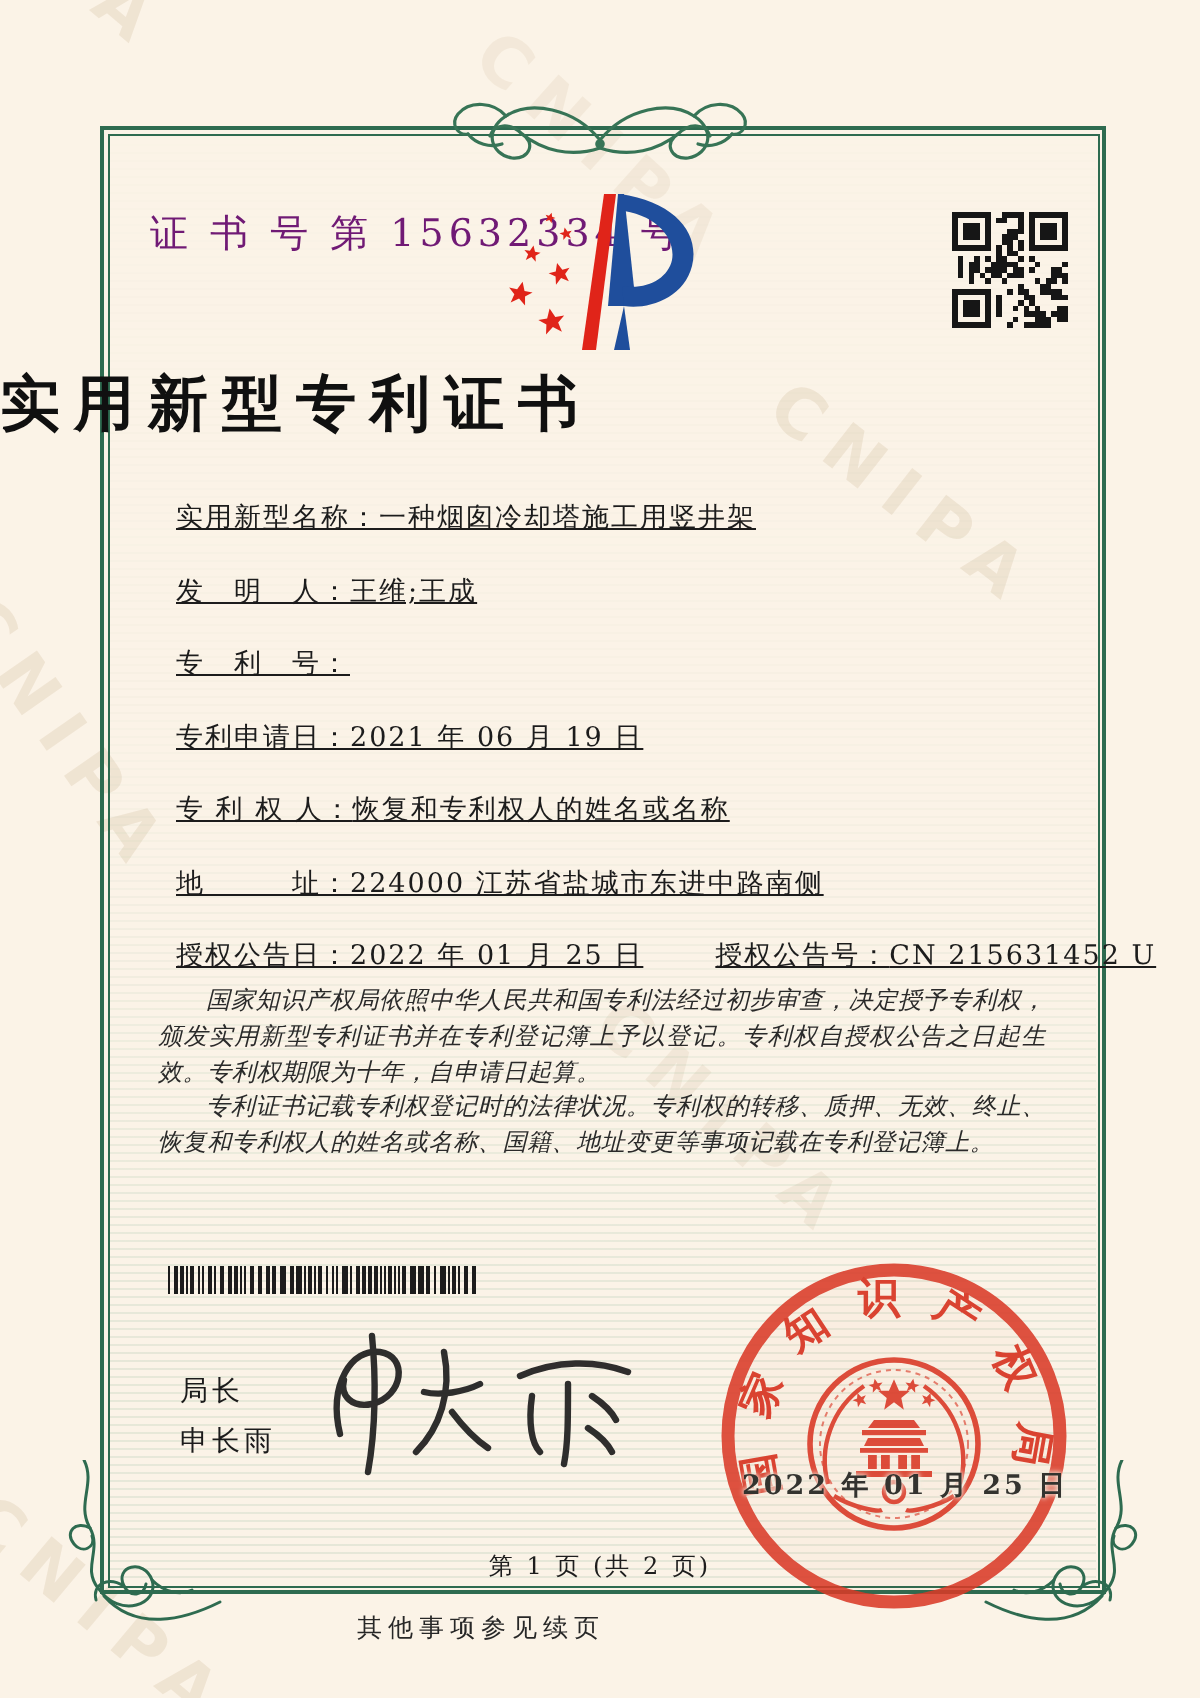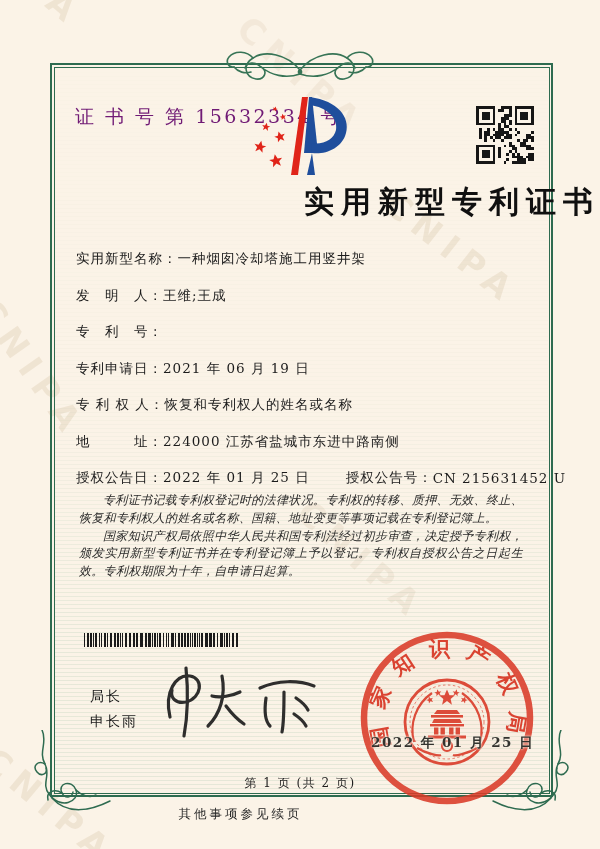--- a/index.html
+++ b/index.html
@@ -31,25 +31,25 @@
   }
   .orn{position:absolute;z-index:3;pointer-events:none;}
   .orn-top{left:205px;top:48px;width:190px;height:38px;}
   .orn-bl{left:30px;top:730px;width:82px;height:88px;}
   .orn-br{left:491px;top:730px;width:82px;height:88px;transform:scaleX(-1);}
   
   .cert-no{position:absolute;z-index:4;left:75px;top:104px;font-size:19px;letter-spacing:2.5px;color:#701a75;}
   .logo{position:absolute;z-index:4;left:246px;top:95px;width:108px;height:82px;}
   .qr{position:absolute;z-index:4;left:476px;top:106px;width:58px;height:58px;fill:#161616;}
   .title{
-    position:absolute;z-index:4;left:0;top:182px;width:600px;text-align:right;
+    position:absolute;z-index:4;left:0;top:182px;width:600px;text-align:left;
     font-size:30px;font-weight:bold;letter-spacing:7px;color:#101010;
   }
   
-  .fields{position:absolute;z-index:4;left:76px;top:241px;width:452px;font-size:13.5px;color:#1c1c1c;}
+  .fields{position:absolute;z-index:4;left:88px;top:241px;width:452px;font-size:13.5px;color:#1c1c1c;text-decoration:underline;}
   .field-row{height:36.5px;display:flex;align-items:center;white-space:nowrap;position:relative;}
   .flabel,.fvalue{letter-spacing:1px;}
   .pair2{margin-left:36px;}
   
   .paras{
     position:absolute;z-index:4;left:79px;top:492px;width:444px;
     font-size:12px;line-height:17.8px;letter-spacing:.3px;color:#2a2a2a;
     text-align:justify;font-style:italic;
   }
   .paras p{margin:0;text-indent:2em;}
@@ -288,22 +288,22 @@
     </div>
     <div class="field-row">
       <span class="flabel">授权公告日：</span>
       <span class="fvalue">2022 年 01 月 25 日</span>
       <span class="flabel pair2">授权公告号：</span>
       <span class="fvalue">CN 215631452 U</span>
     </div>
   </div>
 
   <div class="paras">
+    <p>国家知识产权局依照中华人民共和国专利法经过初步审查，决定授予专利权，颁发实用新型专利证书并在专利登记簿上予以登记。专利权自授权公告之日起生效。专利权期限为十年，自申请日起算。</p>
     <p>专利证书记载专利权登记时的法律状况。专利权的转移、质押、无效、终止、恢复和专利权人的姓名或名称、国籍、地址变更等事项记载在专利登记簿上。</p>
-    <p>国家知识产权局依照中华人民共和国专利法经过初步审查，决定授予专利权，颁发实用新型专利证书并在专利登记簿上予以登记。专利权自授权公告之日起生效。专利权期限为十年，自申请日起算。</p>
   </div>
 
   <svg class="barcode" id="barcode-svg" viewBox="0 0 158 14" preserveAspectRatio="none" shape-rendering="crispEdges">
       <rect x="0" y="0" width="1" height="14"></rect>
       <rect x="3" y="0" width="2" height="14"></rect>
       <rect x="6" y="0" width="2" height="14"></rect>
       <rect x="9" y="0" width="1" height="14"></rect>
       <rect x="11" y="0" width="2" height="14"></rect>
       <rect x="15" y="0" width="1" height="14"></rect>
       <rect x="17" y="0" width="1" height="14"></rect>

